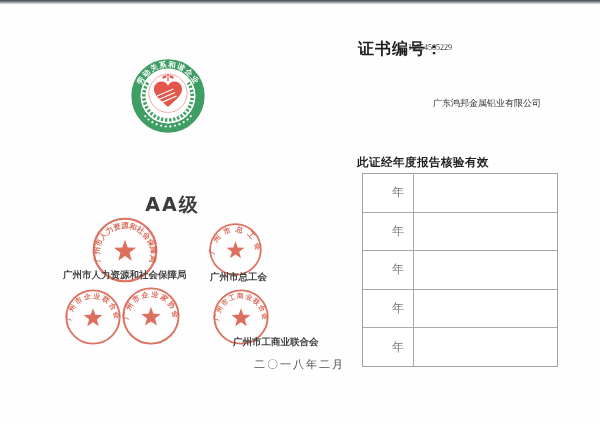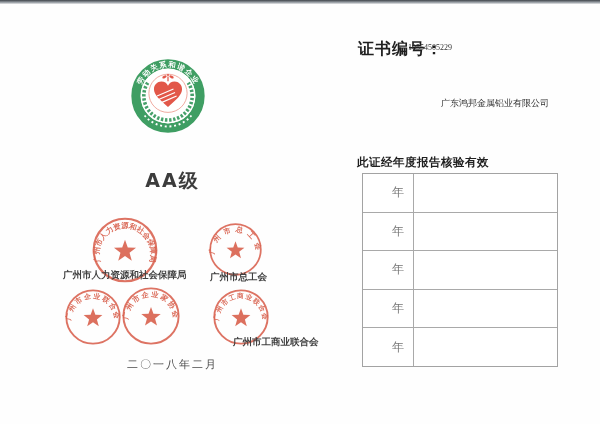--- a/index.html
+++ b/index.html
@@ -12,49 +12,49 @@
     background:linear-gradient(to bottom,#3f444a,#aab0b6 70%,#e9e9e9);
   }
   
   .left-panel{position:absolute;left:0;top:0;width:345px;height:424px;}
   .logo{position:absolute;left:129px;top:57px;width:78px;height:78px;}
   .cert-title{
     position:absolute;left:0;top:151px;width:345px;text-align:center;
     font-size:19px;font-weight:600;color:#3c3c3c;letter-spacing:2px;
   }
   .cert-grade{
-    position:absolute;left:0;top:168px;width:345px;text-align:center;
+    position:absolute;left:0;top:192px;width:345px;text-align:center;
     font-size:19px;font-weight:600;color:#3c3c3c;letter-spacing:2px;
   }
   .seal{position:absolute;}
   .seal-ring{fill:none;stroke:#d8604d;stroke-width:3.2;opacity:.88;}
   .seal-star{fill:#d8604d;opacity:.9;}
   .arcpath{fill:none;stroke:none;}
   .seal-text{fill:#d8604d;opacity:.92;font-weight:600;}
   .seal-caption{
     position:absolute;font-size:9.5px;font-weight:600;color:#3f3f3f;white-space:nowrap;
   }
   .cert-date{
-    position:absolute;left:0;top:357px;width:345px;text-align:center;
+    position:absolute;left:0;top:357px;width:345px;text-align:right;
     font-size:11px;color:#4a4a4a;letter-spacing:2px;font-weight:500;
   }
   
   .right-panel{position:absolute;left:345px;top:0;width:255px;height:424px;}
   .field-label{
     position:absolute;font-size:16px;font-weight:bold;color:#1f1f1f;
     letter-spacing:1px;white-space:nowrap;
   }
   .field-value{
     position:absolute;font-family:"Liberation Serif","DejaVu Serif",serif;
     color:#333;white-space:nowrap;
   }
   .cert-no-label{left:13px;top:39px;}
   .cert-no-value{left:63px;top:43px;font-size:8px;}
   .holder-label{left:13px;top:92px;}
-  .holder-value{left:88px;top:97px;font-size:9px;margin-left:8px;}
+  .holder-value{left:88px;top:97px;font-size:9px;}
   .verify-heading{
     position:absolute;left:12px;top:155px;font-size:11.5px;font-weight:bold;
     color:#1f1f1f;letter-spacing:0.5px;white-space:nowrap;text-align:center;
   }
   .verify-table{
     position:absolute;left:17px;top:173px;width:196px;height:194px;
     border:1px solid #a3a3a3;display:flex;flex-direction:column;box-sizing:border-box;
     background:#fff;
   }
   .verify-row{flex:1;display:flex;border-top:1px solid #a9a9a9;}

